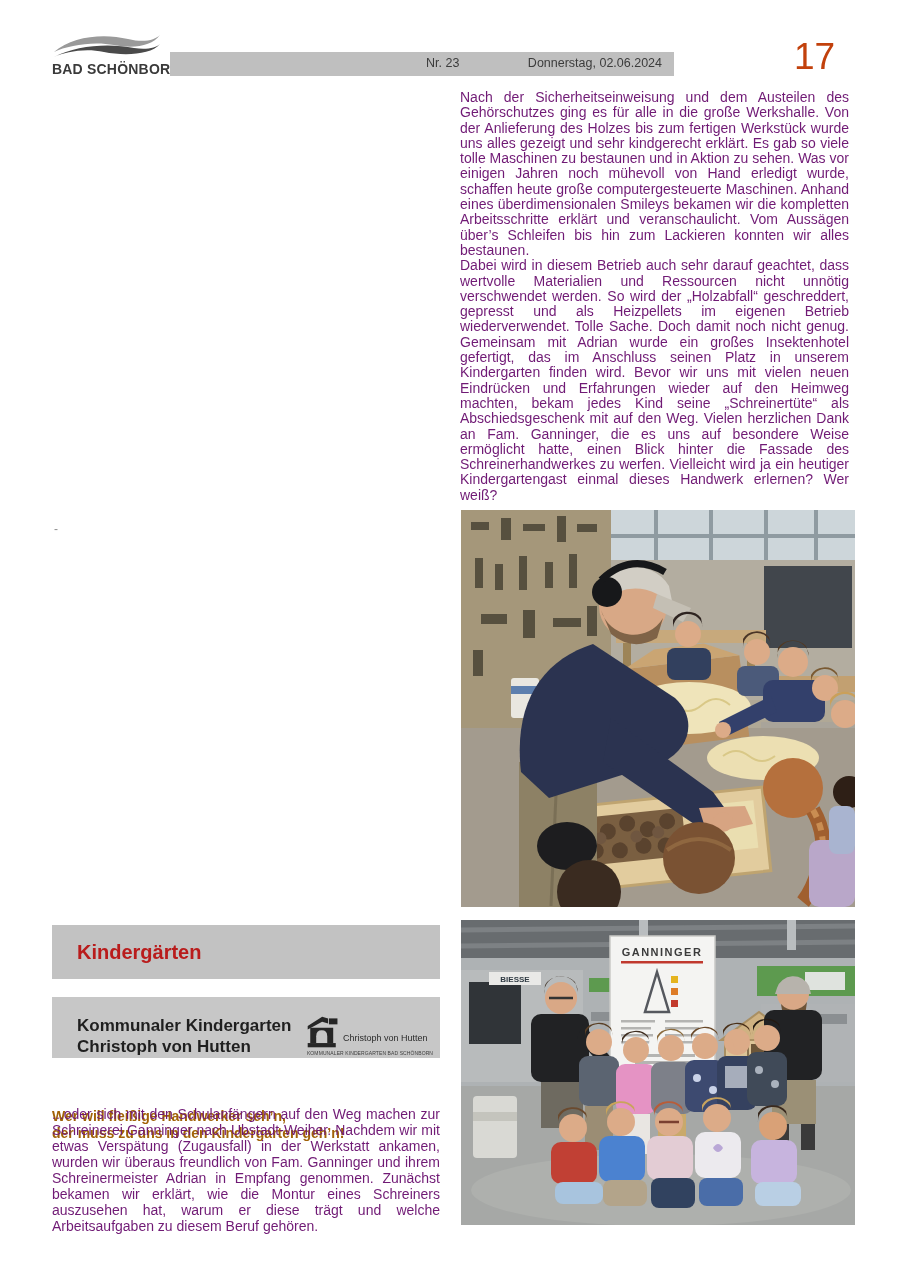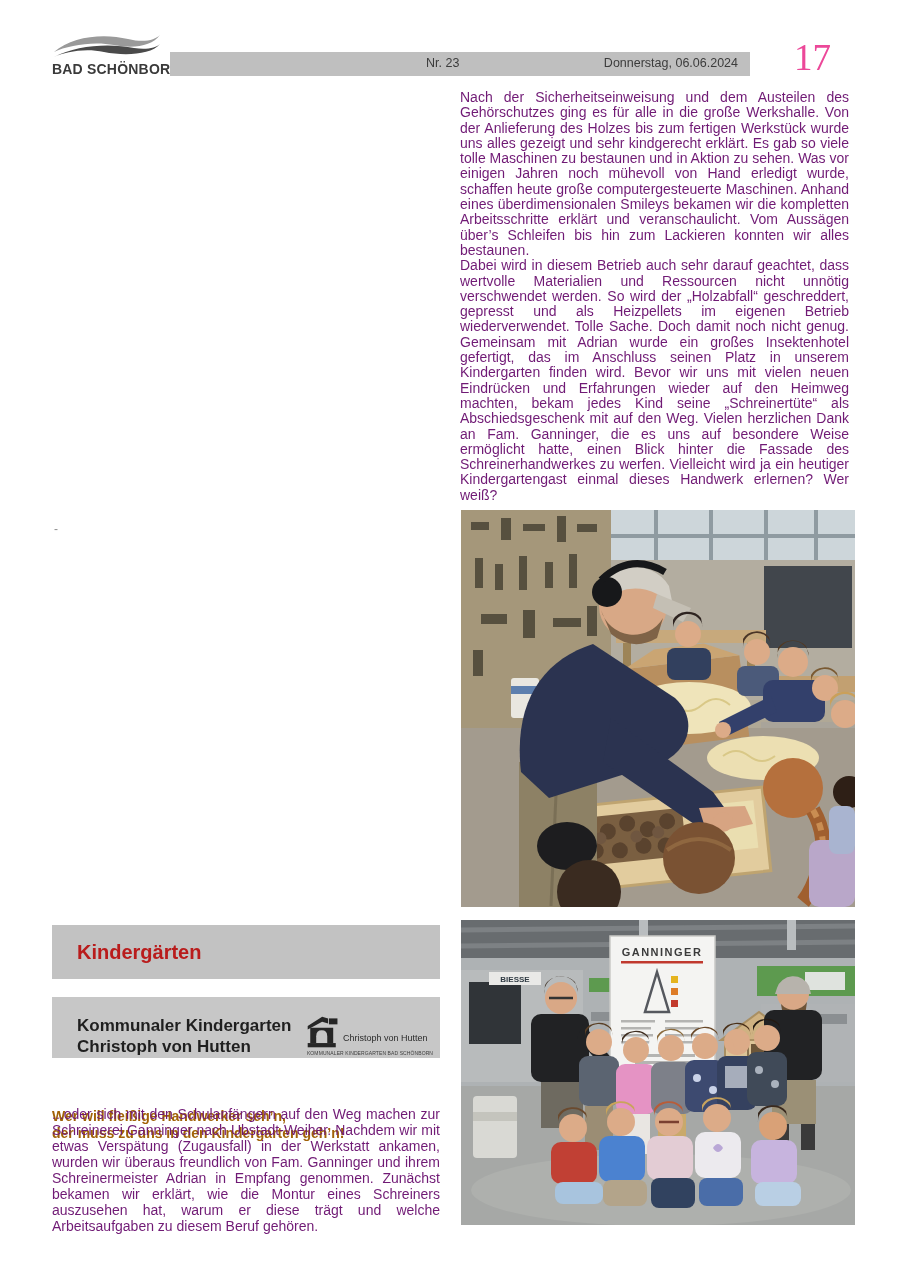--- a/index.html
+++ b/index.html
@@ -3,24 +3,24 @@
 <meta charset="utf-8">
 <style>
   * { margin:0; padding:0; box-sizing:border-box; }
   body { background:#e8e8e8; font-family:"Liberation Sans", sans-serif; }
   .page { position:relative; width:900px; height:1273px; background:#ffffff; overflow:hidden; margin:0 auto; }
 
   
   .masthead { position:absolute; left:52px; top:32px; width:118px; }
   .masthead svg { display:block; }
   .logo-text { font-size:14px; font-weight:700; color:#3a3a3a; letter-spacing:0.2px; margin-top:1px; white-space:nowrap; }
-  .header-bar { position:absolute; left:170px; top:52px; width:580px; height:24px; background:#bfbfbf; }
+  .header-bar { position:absolute; left:170px; top:52px; width:504px; height:24px; background:#bfbfbf; }
   .header-issue { position:absolute; left:256px; top:4px; font-size:12.5px; color:#3c3c3c; }
   .header-date { position:absolute; right:12px; top:4px; font-size:12.5px; color:#3c3c3c; }
-  .page-number { position:absolute; left:794px; top:36px; font-size:37px; color:#ec4899;font-family:Liberation Serif, serif; }
+  .page-number { position:absolute; left:794px; top:36px; font-size:37px; color:#c2410c; }
 
   
   .body-text { font-size:14px; line-height:15.3px; text-align:justify; color:#701a75; }
   .right-col { position:absolute; left:460px; top:90px; width:389px; }
   .stray-dash { position:absolute; left:54px; top:522px; font-size:12px; color:#909090; }
 
   .section-bar { position:absolute; left:52px; top:925px; width:388px; height:54px; background:#c2c2c2;
                  display:flex; align-items:center; padding-left:25px; }
   .section-bar span { font-size:20px; font-weight:700; color:#b91c1c; }
 
@@ -50,21 +50,21 @@
   <div class="masthead">
     <svg width="112" height="28" viewBox="0 0 112 28">
       <path d="M2 20 C 20 4, 52 1, 76 7 C 92 11, 103 8, 108 3 C 100 14, 82 17, 62 13 C 42 9, 16 13, 2 20 Z" fill="#9a9a9a"></path>
       <path d="M2 25 C 24 13, 58 11, 82 16 C 94 18, 104 16, 108 12 C 99 23, 72 24, 52 20 C 32 16, 14 20, 2 25 Z" fill="#4a4a4a"></path>
     </svg>
     <div class="logo-text">BAD SCHÖNBORN</div>
   </div>
 
   <div class="header-bar">
     <span class="header-issue">Nr. 23</span>
-    <span class="header-date">Donnerstag, 06.06.2024</span>
+    <span class="header-date">Donnerstag, 02.06.2024</span>
   </div>
   <div class="page-number">17</div>
 
   <div class="right-col">
     <p class="body-text">Nach der Sicherheitseinweisung und dem Austeilen des Gehörschutzes ging es für alle in die große Werkshalle. Von der Anlieferung des Holzes bis zum fertigen Werkstück wurde uns alles gezeigt und sehr kindgerecht erklärt. Es gab so viele tolle Maschinen zu bestaunen und in Aktion zu sehen. Was vor einigen Jahren noch mühevoll von Hand erledigt wurde, schaffen heute große computergesteuerte Maschinen. Anhand eines überdimensionalen Smileys bekamen wir die kompletten Arbeitsschritte erklärt und veranschaulicht. Vom Aussägen über’s Schleifen bis hin zum Lackieren konnten wir alles bestaunen.</p>
     <p class="body-text">Dabei wird in diesem Betrieb auch sehr darauf geachtet, dass wertvolle Materialien und Ressourcen nicht unnötig verschwendet werden. So wird der „Holzabfall“ geschreddert, gepresst und als Heizpellets im eigenen Betrieb wiederverwendet. Tolle Sache. Doch damit noch nicht genug. Gemeinsam mit Adrian wurde ein großes Insektenhotel gefertigt, das im Anschluss seinen Platz in unserem Kindergarten finden wird. Bevor wir uns mit vielen neuen Eindrücken und Erfahrungen wieder auf den Heimweg machten, bekam jedes Kind seine „Schreinertüte“ als Abschiedsgeschenk mit auf den Weg. Vielen herzlichen Dank an Fam. Ganninger, die es uns auf besondere Weise ermöglicht hatte, einen Blick hinter die Fassade des Schreinerhandwerkes zu werfen. Vielleicht wird ja ein heutiger Kindergartengast einmal dieses Handwerk erlernen? Wer weiß?</p>
   </div>
 
   <div class="stray-dash">-</div>
 

